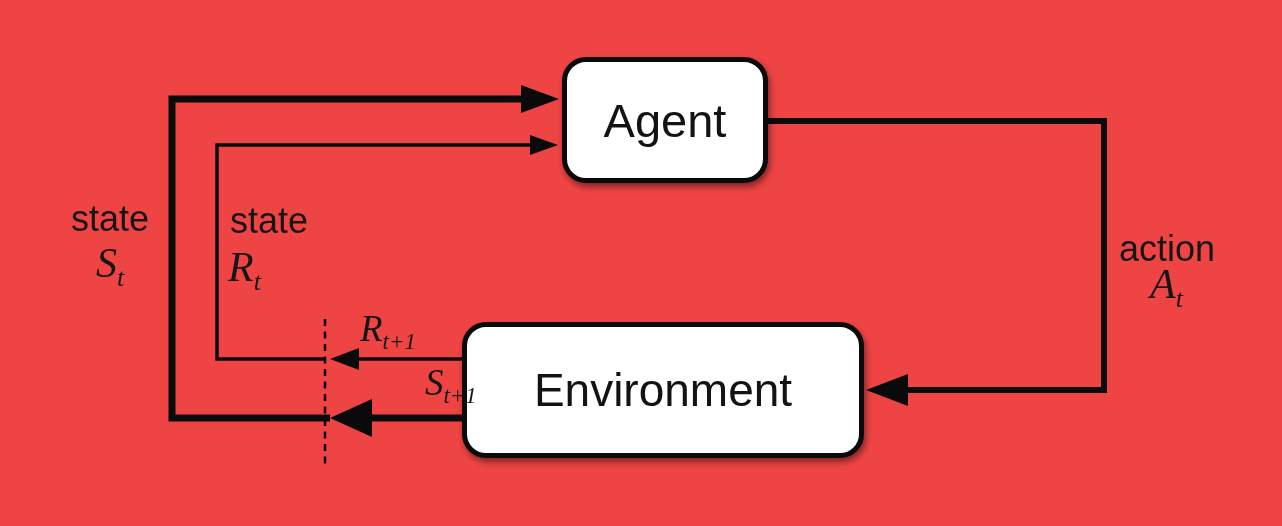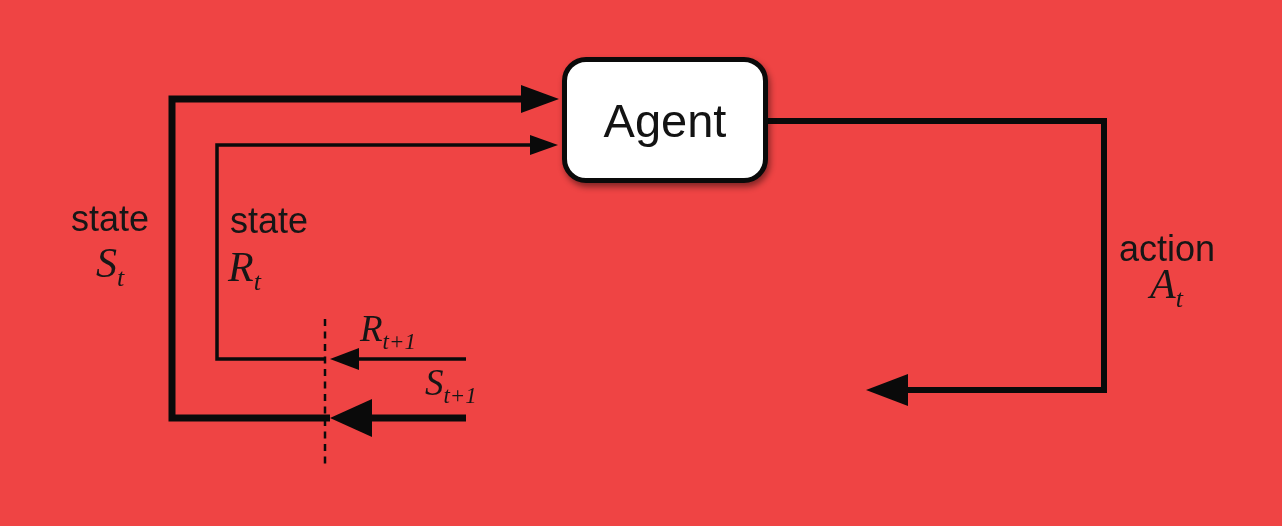--- a/index.html
+++ b/index.html
@@ -100,20 +100,23 @@
 
     <path d="M 764 121 L 1104 121 L 1104 390 L 890 390" fill="none" stroke="#0a0a0a" stroke-width="6" stroke-linejoin="miter"></path>
     <polygon points="866,390 908,374 908,406" fill="#0a0a0a"></polygon>
 
     <path d="M 325 319 L 325 464" fill="none" stroke="#0a0a0a" stroke-width="2.5" stroke-dasharray="7 5.5"></path>
   </svg>
 
   <div class="node node-agent">
     <span>Agent</span>
   </div>
+  <div class="node node-environment">
+    <span>Environment</span>
+  </div>
 
   <div class="lbl word lbl-state">
     <span>state</span>
   </div>
   <div class="lbl math lbl-state-sym">
     <span>S</span><sub>t</sub>
   </div>
 
   <div class="lbl word lbl-reward">
     <span>state</span>

